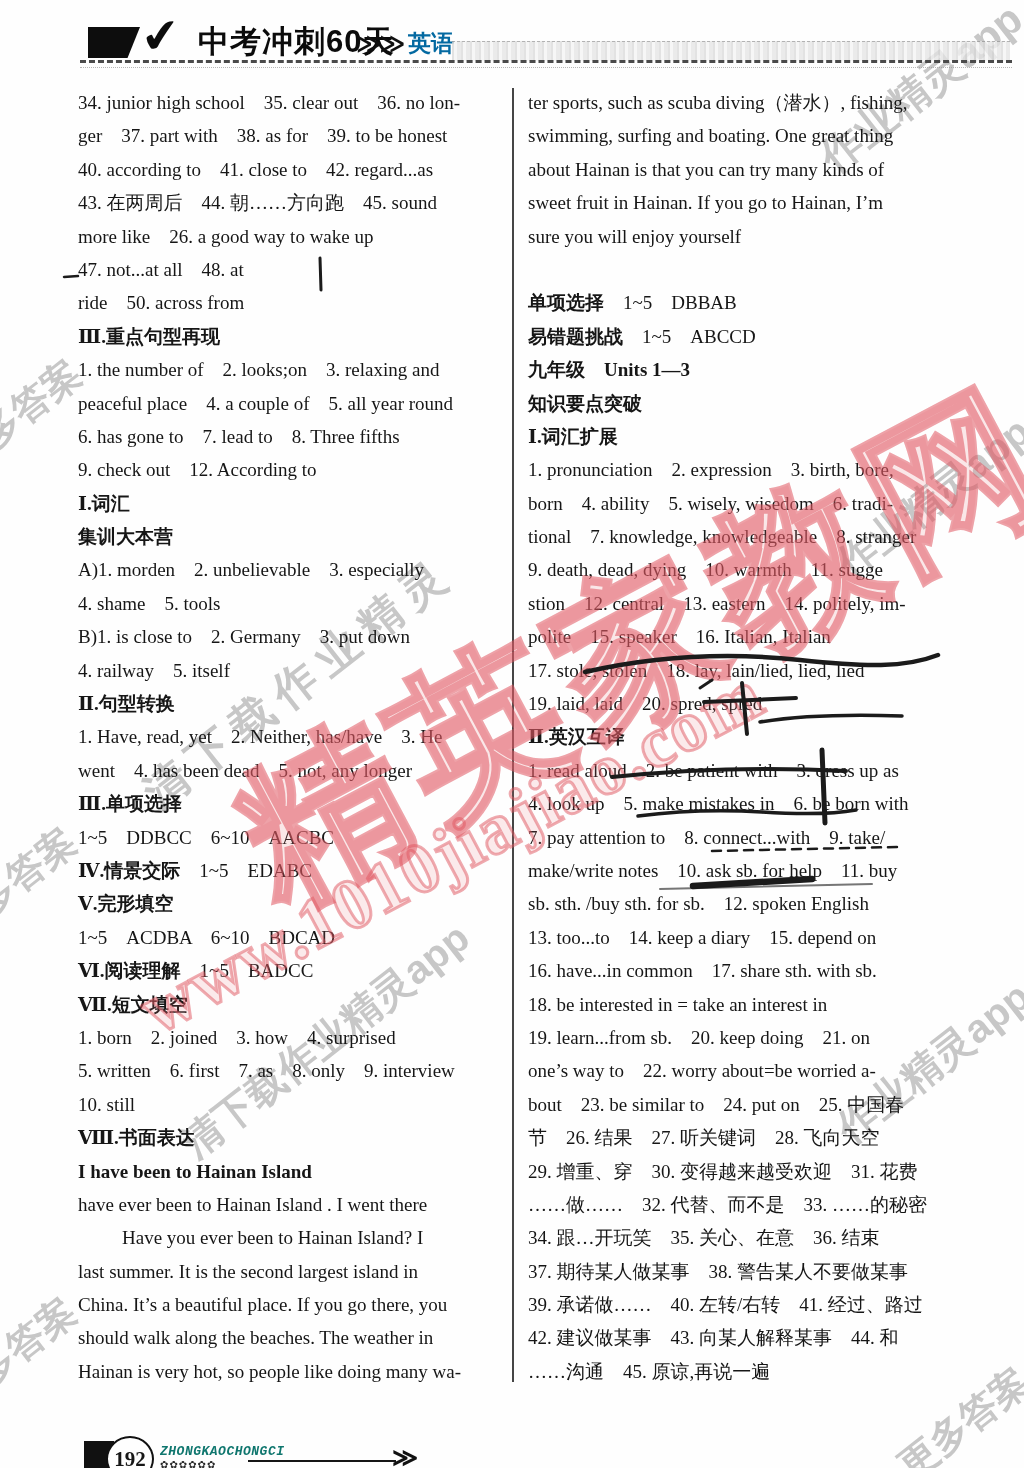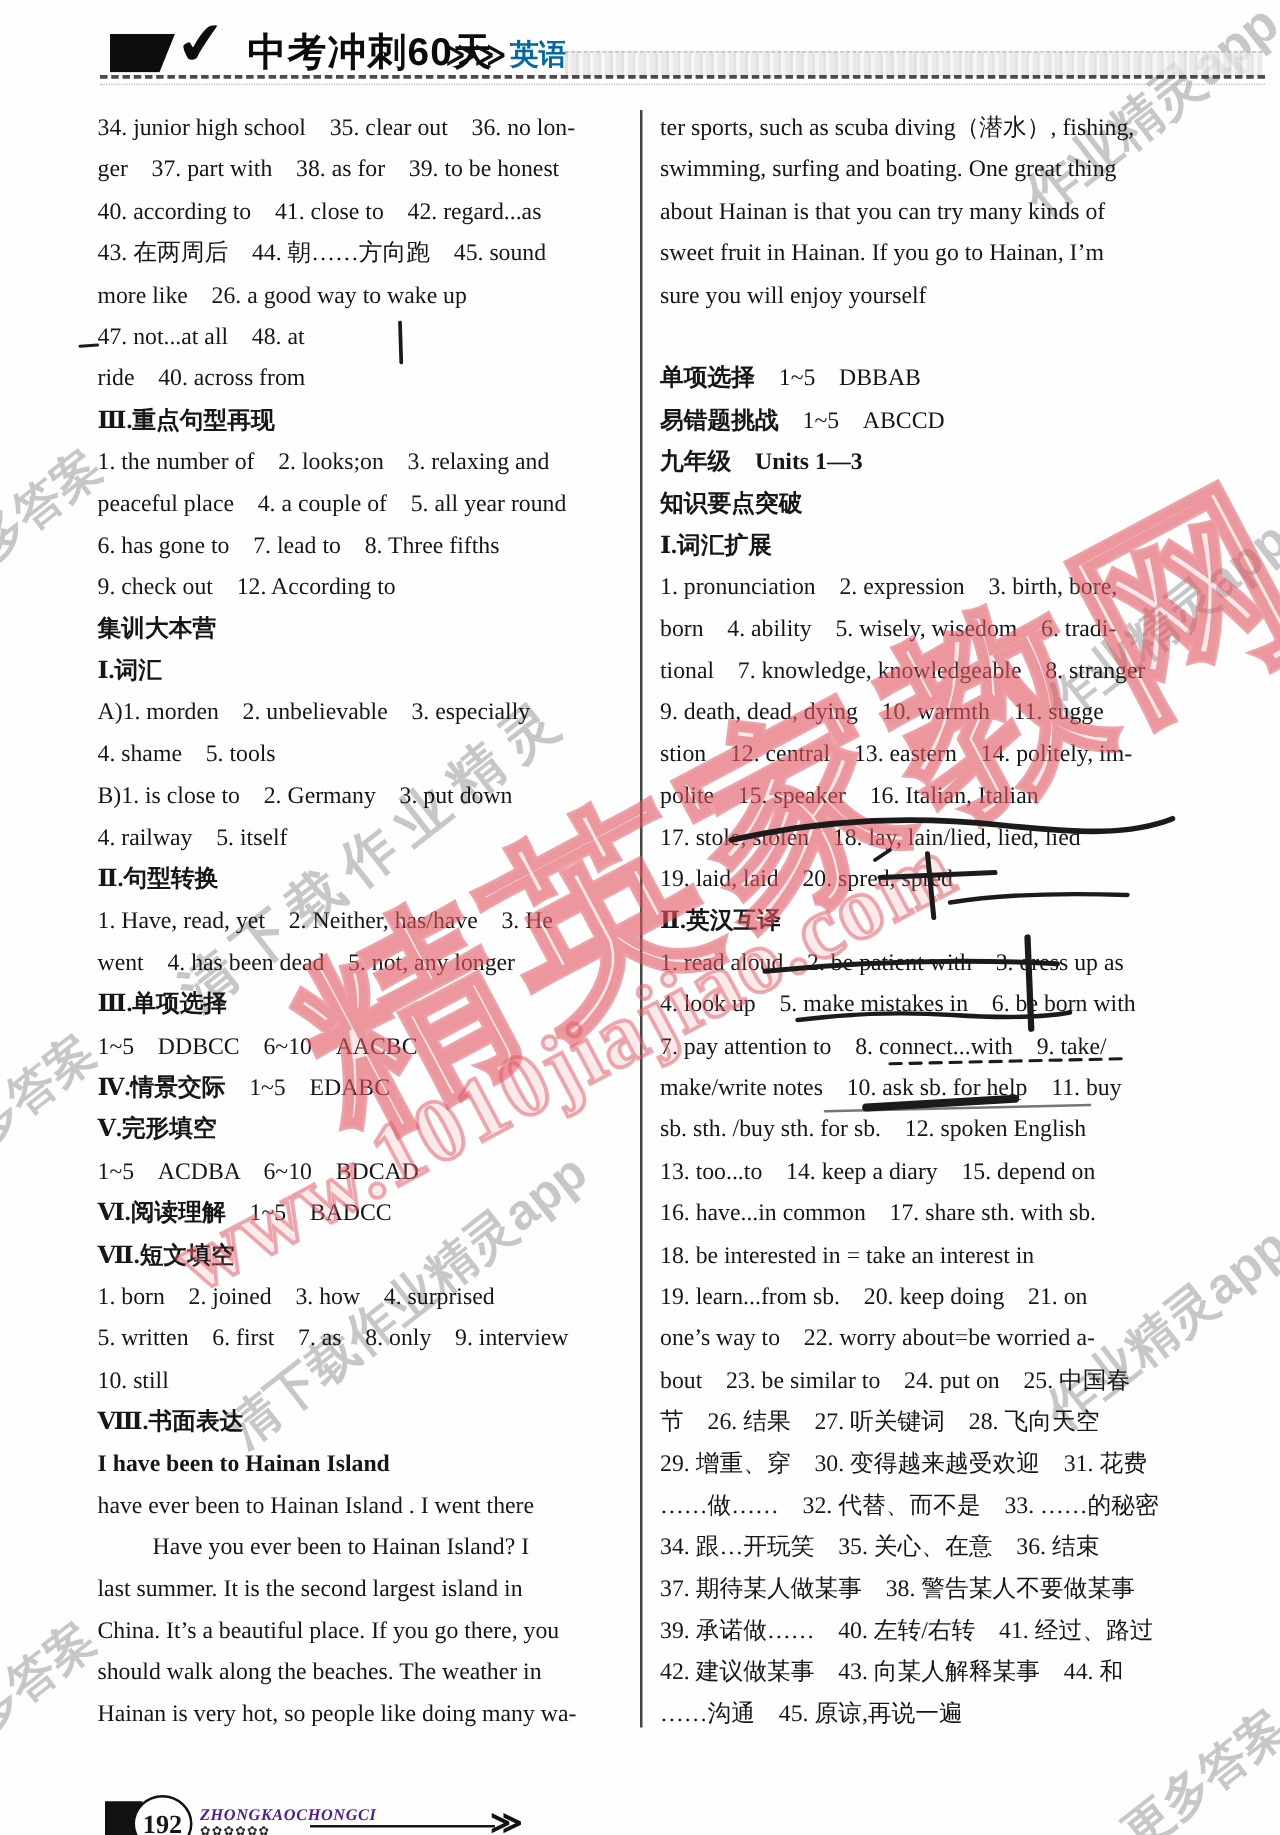--- a/index.html
+++ b/index.html
@@ -59,21 +59,21 @@
   .marks{position:absolute;left:0;top:0;z-index:4;pointer-events:none;}
 
   
   .footer{position:absolute;left:0;top:1428px;width:1024px;height:88px;z-index:2;}
   .f-square{position:absolute;left:84px;top:13px;width:30px;height:44px;background:#111;}
   .f-underline{position:absolute;left:80px;top:59px;width:58px;height:2px;background:#111;}
   .f-circle{position:absolute;left:106px;top:8px;width:44px;height:42px;border:2px solid #111;
             border-radius:50%;text-align:center;line-height:42px;font-size:21px;font-weight:bold;
             background:#fefefe;}
   .f-brand{position:absolute;left:160px;top:16px;font-style:italic;font-weight:800;font-size:13px;
-           letter-spacing:.5px;font-family:Liberation Serif, serif;color:#4c1d95;}
+           letter-spacing:.5px;font-family:Liberation Mono, monospace;color:#0f766e;}
   .f-deco{position:absolute;left:160px;top:31px;font-size:10px;letter-spacing:1px;color:#2a2a2a;}
   .f-line{position:absolute;left:248px;top:32px;width:148px;height:1.5px;background:#161616;}
   .f-arrow{position:absolute;left:392px;top:15px;font-size:25px;font-weight:bold;color:#111;}
 </style>
 </head>
 <body>
 
 <div class="page">
 
   <div class="header">
@@ -97,28 +97,28 @@
   <div class="wm-gray g7">更多答案</div>
   <div class="wm-gray g8">更多答案</div>
 
   <div class="col" id="col-left">
       <div class="line"><span>34. junior high school　35. clear out　36. no lon-</span></div>
       <div class="line"><span>ger　37. part with　38. as for　39. to be honest</span></div>
       <div class="line"><span>40. according to　41. close to　42. regard...as</span></div>
       <div class="line"><span>43. 在两周后　44. 朝……方向跑　45. sound</span></div>
       <div class="line"><span>more like　26. a good way to wake up</span></div>
       <div class="line"><span>47. not...at all　48. at</span></div>
-      <div class="line"><span>ride　40. across from</span></div>
+      <div class="line"><span>ride　50. across from</span></div>
       <div class="line"><span class="b">Ⅲ.重点句型再现</span></div>
       <div class="line"><span>1. the number of　2. looks;on　3. relaxing and</span></div>
       <div class="line"><span>peaceful place　4. a couple of　5. all year round</span></div>
       <div class="line"><span>6. has gone to　7. lead to　8. Three fifths</span></div>
       <div class="line"><span>9. check out　12. According to</span></div>
+      <div class="line"><span class="b">Ⅰ.词汇</span></div>
       <div class="line"><span class="b">集训大本营</span></div>
-      <div class="line"><span class="b">Ⅰ.词汇</span></div>
       <div class="line"><span>A)1. morden　2. unbelievable　3. especially</span></div>
       <div class="line"><span>4. shame　5. tools</span></div>
       <div class="line"><span>B)1. is close to　2. Germany　3. put down</span></div>
       <div class="line"><span>4. railway　5. itself</span></div>
       <div class="line"><span class="b">Ⅱ.句型转换</span></div>
       <div class="line"><span>1. Have, read, yet　2. Neither, has/have　3. He</span></div>
       <div class="line"><span>went　4. has been dead　5. not, any longer</span></div>
       <div class="line"><span class="b">Ⅲ.单项选择</span></div>
       <div class="line"><span>1~5　DDBCC　6~10　AACBC</span></div>
       <div class="line"><span class="b">Ⅳ.情景交际</span><span>　1~5　EDABC</span></div>

